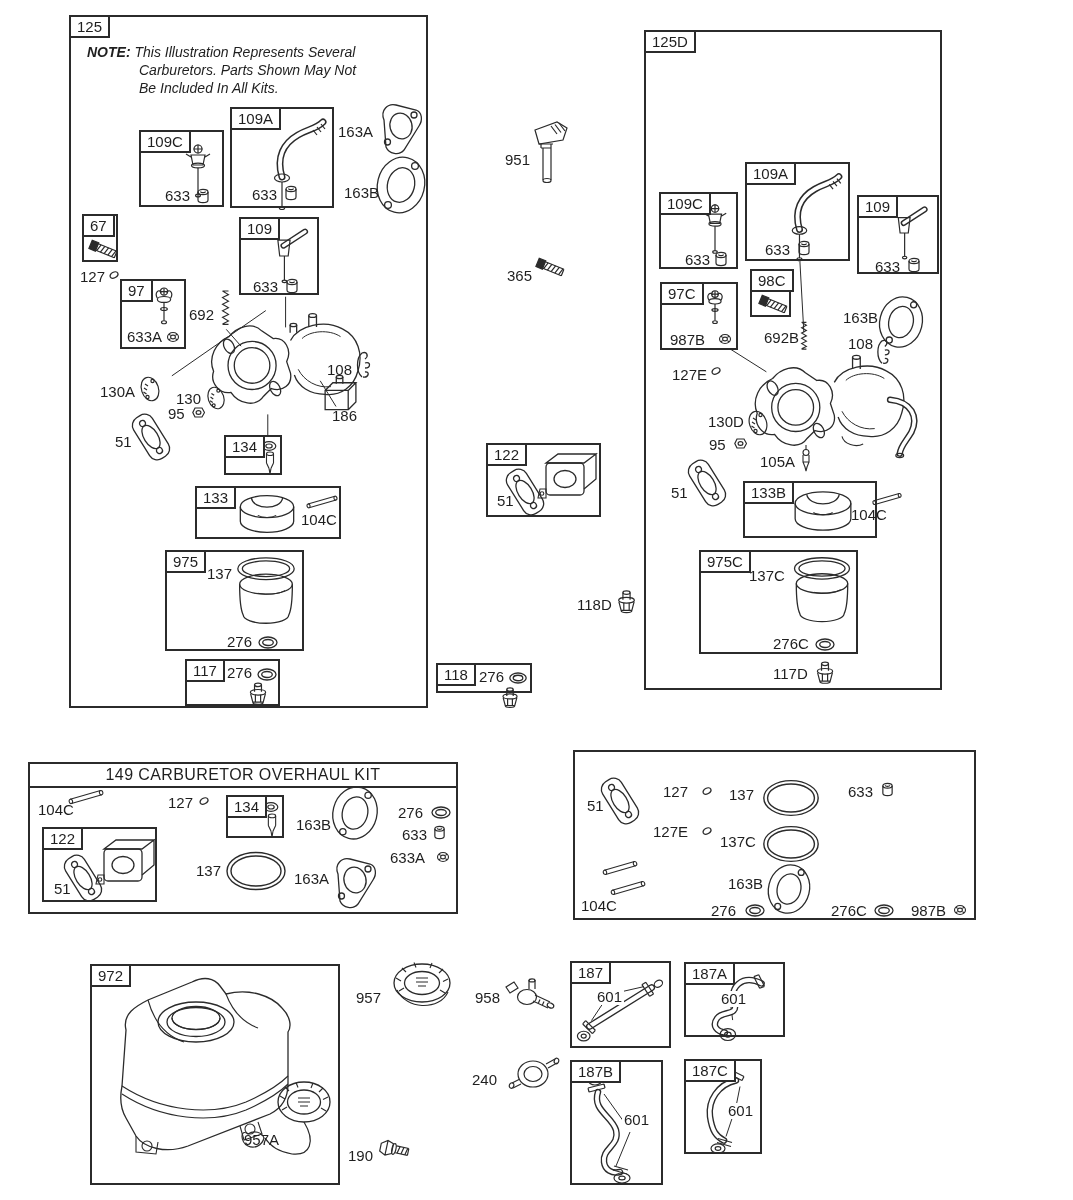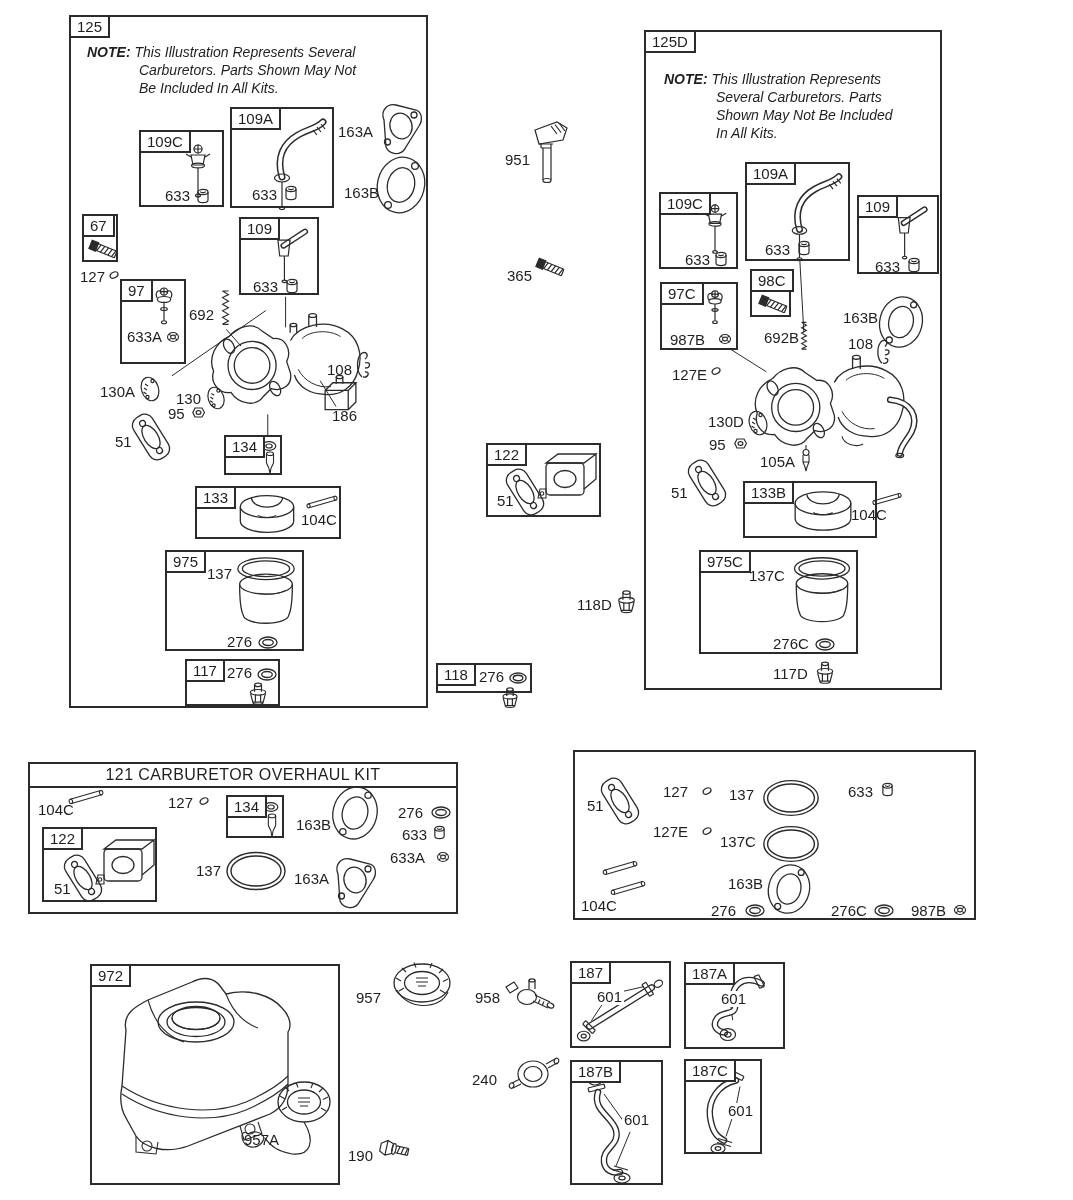--- a/index.html
+++ b/index.html
@@ -354,21 +354,21 @@
       <svg class="pt" style="left:2px;top:22px;" width="34" height="26" viewBox="0 0 34 26">
           <use href="#s-screw"></use>
         </svg>
     </div>
 
     <span class="lb" style="left:9px;top:252px;">127</span>
     <svg class="pt" style="left:37px;top:252px;" width="12" height="12" viewBox="0 0 12 12">
         <use href="#s-ringo"></use>
       </svg>
 
-    <div class="bx" style="left:49px;top:262px;width:66px;height:85px;">
+    <div class="bx" style="left:49px;top:262px;width:66px;height:70px;">
       <span class="tg">97</span>
       <svg class="pt" style="left:22px;top:4px;" width="40" height="48" viewBox="0 0 40 58">
           <use href="#s-v97"></use>
         </svg>
       <span class="lb" style="left:5px;top:48px;">633A</span>
       <svg class="pt" style="left:44px;top:50px;" width="14" height="12" viewBox="0 0 14 12">
           <use href="#s-grom"></use>
         </svg>
     </div>
 
@@ -492,27 +492,20 @@
     <svg class="pt" style="left:70px;top:6px;" width="20" height="14" viewBox="0 0 22 15">
         <use href="#s-oring"></use>
       </svg>
     <svg class="pt" style="left:60px;top:21px;" width="24" height="23" viewBox="0 0 30 28">
         <use href="#s-plug"></use>
       </svg>
   </div>
 
   <div class="bx" style="left:644px;top:30px;width:298px;height:660px;">
     <span class="tg">125D</span>
-    <div class="note" style="left:18px;top:38px;width:270px;">
-      <span class="np">NOTE:</span>
-      <span>This Illustration Represents</span><br>
-      <span class="ind">Several Carburetors. Parts</span><br>
-      <span class="ind">Shown May Not Be Included</span><br>
-      <span class="ind">In All Kits.</span>
-    </div>
 
     <svg class="ln" viewBox="0 0 298 660">
       <g stroke="#2b2b2b" stroke-width="1">
         <line x1="156" y1="230" x2="160" y2="302"></line>
         <line x1="84" y1="318" x2="122" y2="342"></line>
       </g>
     </svg>
 
     <div class="bx" style="left:13px;top:160px;width:79px;height:77px;">
       <span class="tg">109C</span>
@@ -628,21 +621,21 @@
         </svg>
     </div>
 
     <span class="lb" style="left:127px;top:634px;">117D</span>
     <svg class="pt" style="left:166px;top:628px;" width="26" height="25" viewBox="0 0 30 28">
         <use href="#s-plug"></use>
       </svg>
   </div>
 
   <div class="bx" style="left:28px;top:762px;width:430px;height:152px;">
-    <div class="kit-title">121 CARBURETOR OVERHAUL KIT</div>
+    <div class="kit-title">149 CARBURETOR OVERHAUL KIT</div>
 
     <span class="lb" style="left:8px;top:38px;">104C</span>
     <svg class="pt" style="left:36px;top:24px;" width="40" height="18" viewBox="0 0 34 16">
         <use href="#s-pin"></use>
       </svg>
     <span class="lb" style="left:138px;top:31px;">127</span>
     <svg class="pt" style="left:168px;top:31px;" width="12" height="12" viewBox="0 0 12 12">
         <use href="#s-ringo"></use>
       </svg>
 
@@ -800,21 +793,21 @@
     </svg>
 
   <div class="bx" style="left:570px;top:961px;width:101px;height:87px;">
     <span class="tg">187</span>
     <svg class="pt" style="left:2px;top:3px;" width="97" height="82" viewBox="0 0 100 84">
         <use href="#s-h187"></use>
       </svg>
     <span class="lb" style="left:23px;top:26px;background:#fff;padding:0 2px;">601</span>
   </div>
 
-  <div class="bx" style="left:684px;top:962px;width:101px;height:87px;">
+  <div class="bx" style="left:684px;top:962px;width:101px;height:75px;">
     <span class="tg">187A</span>
     <svg class="pt" style="left:2px;top:4px;" width="97" height="81" viewBox="0 0 100 84">
         <use href="#s-h187A"></use>
       </svg>
     <span class="lb" style="left:33px;top:27px;background:#fff;padding:0 2px;">601</span>
   </div>
 
   <div class="bx" style="left:570px;top:1060px;width:93px;height:125px;">
     <span class="tg">187B</span>
     <svg class="pt" style="left:2px;top:4px;" width="88" height="118" viewBox="0 0 88 118">

